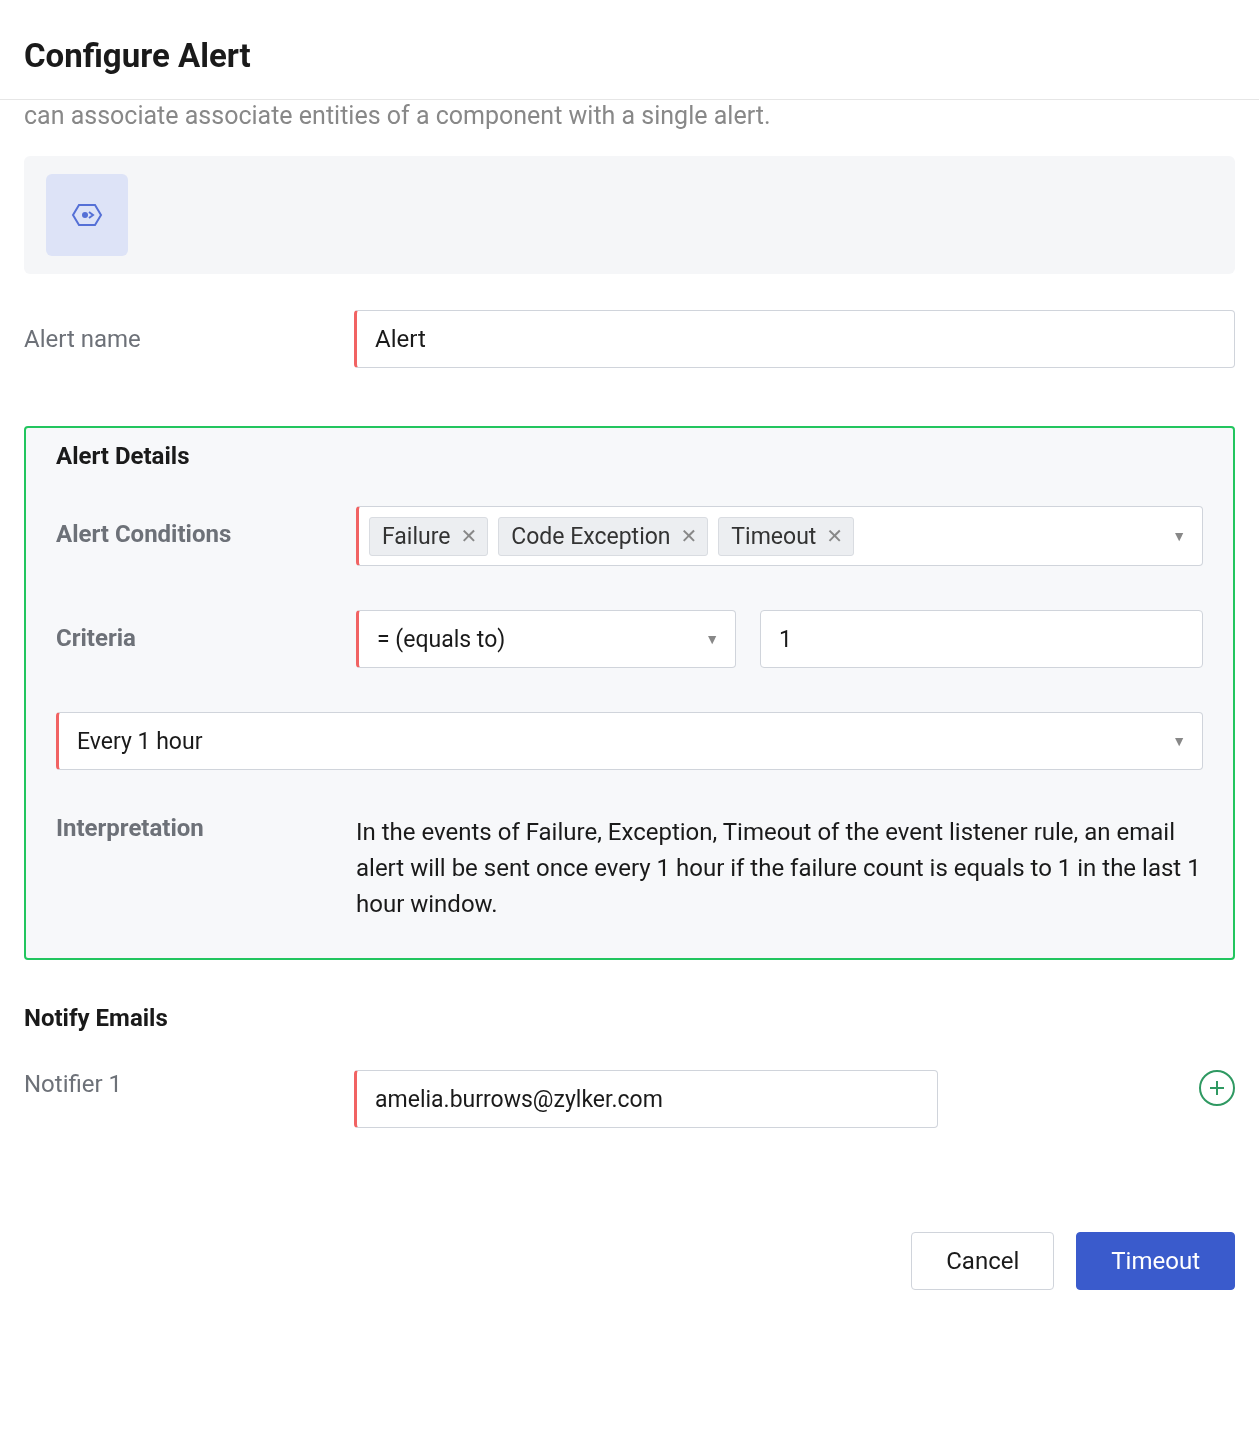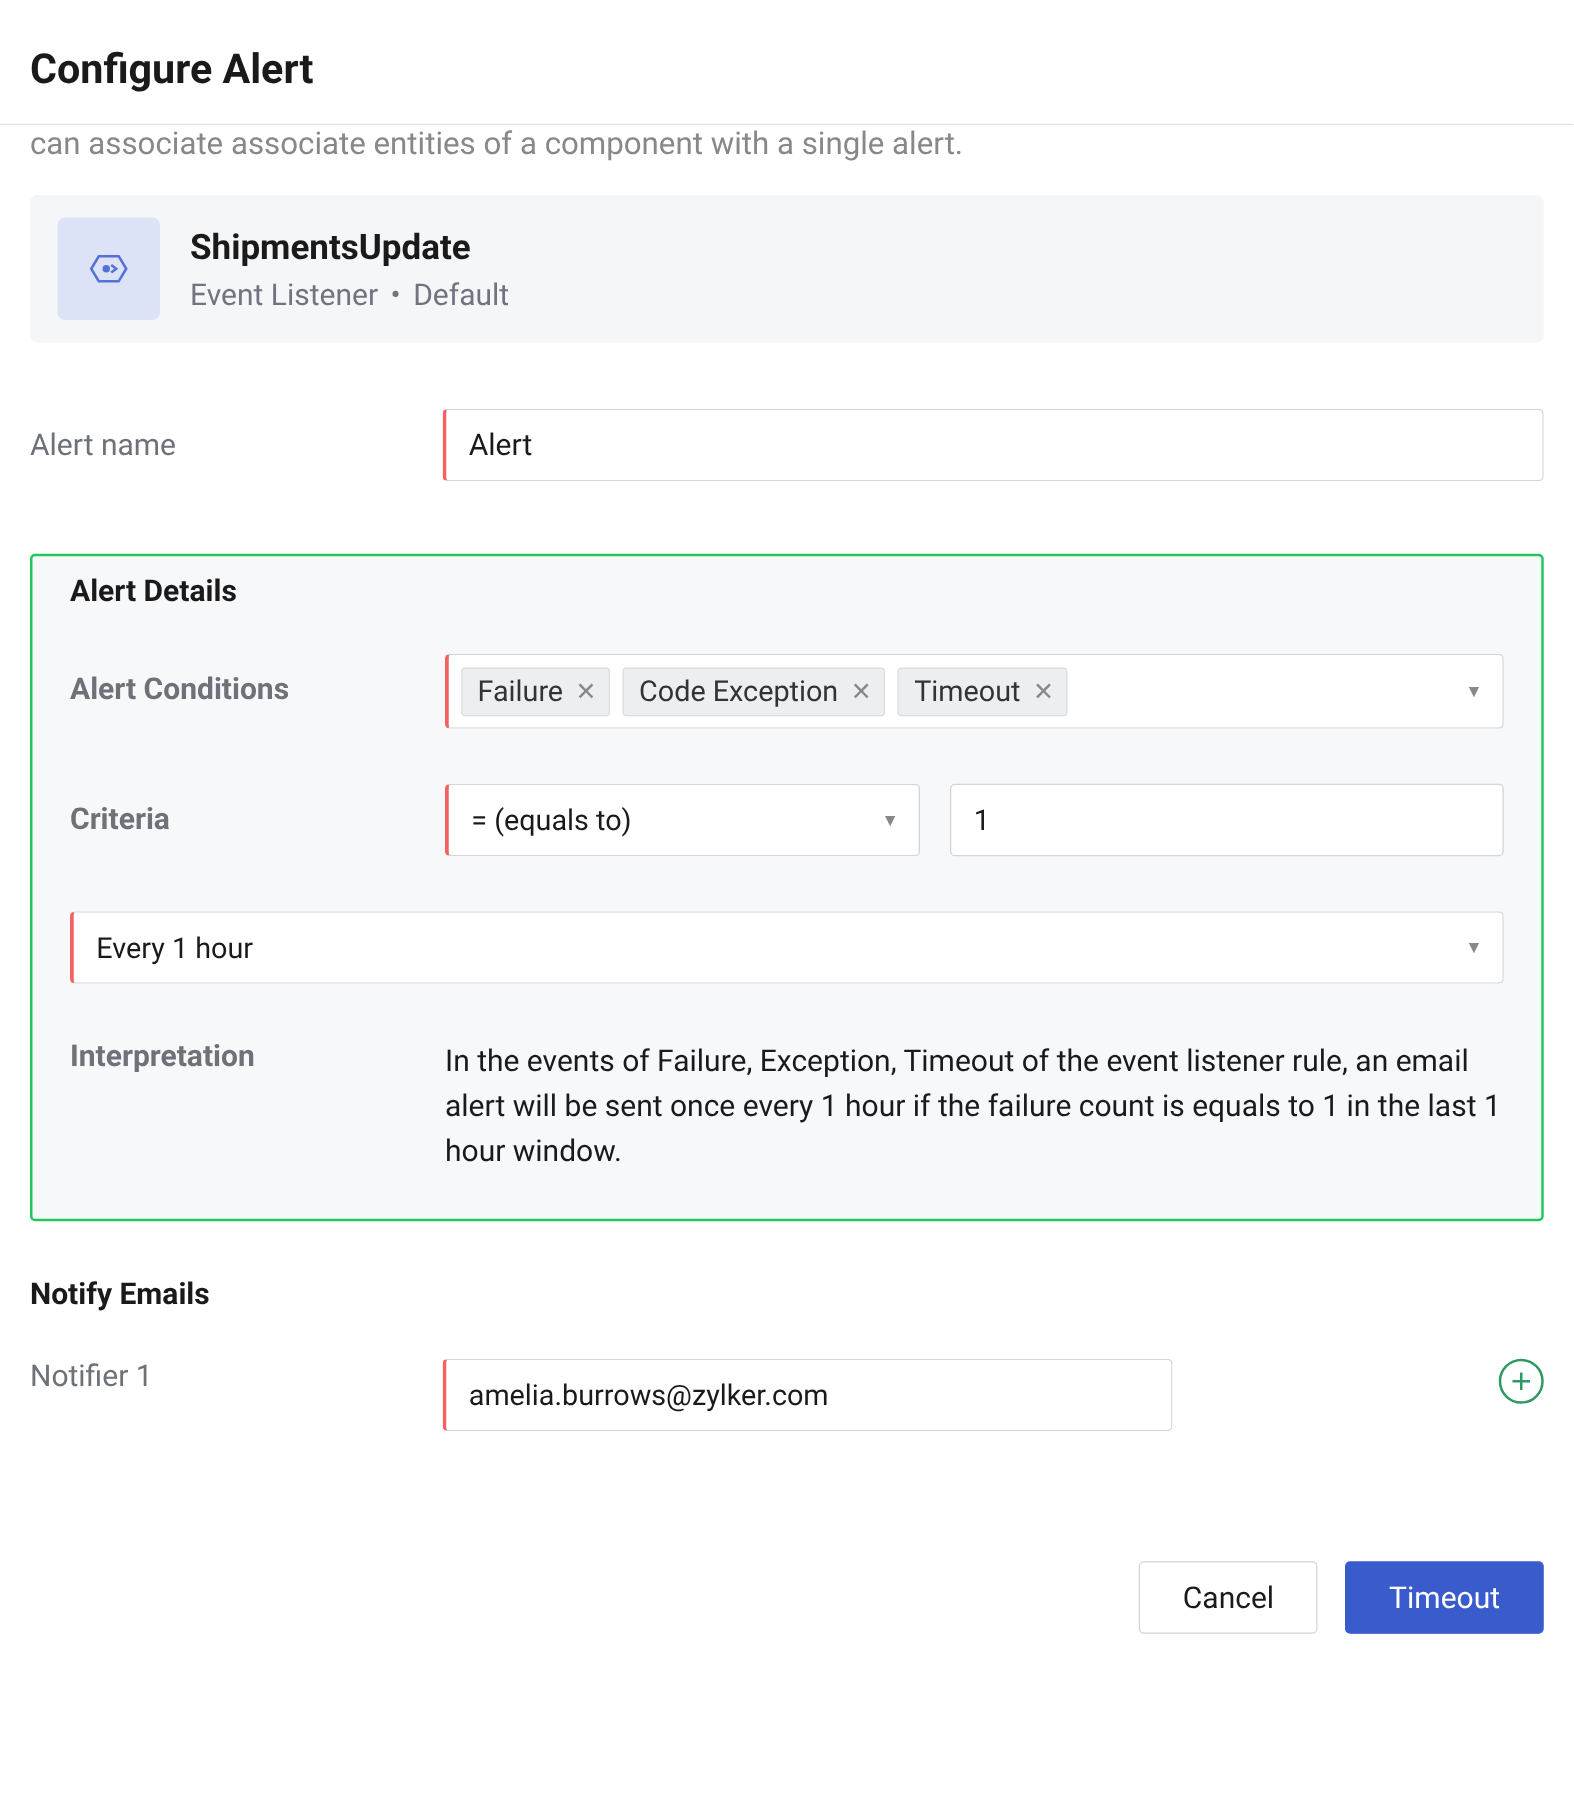--- a/index.html
+++ b/index.html
@@ -68,21 +68,21 @@
       align-items: center;
       gap: 10px;
     }
     .dot {
       font-size: 24px;
       color: #6f7580;
     }
     .form-row {
       display: flex;
       align-items: center;
-      margin-top: 53px;
+      margin-top: 36px;
       gap: 0;
       justify-content: flex-end;
     }
     .form-label {
       width: 330px;
       font-size: 24px;
       color: #6d7178;
       flex-shrink: 0;
     }
     .form-control-wrap {
@@ -299,28 +299,20 @@
 <div class="content">
   <div class="top-text">can associate associate entities of a component with a single alert.</div>
 
   <div class="component-card">
     <div class="component-icon">
       <svg viewBox="0 0 40 40" fill="none" stroke="#5570d6" stroke-width="2">
         <polygon points="12,10 28,10 34,20 28,30 12,30 6,20"></polygon>
         <circle cx="18" cy="20" r="3" fill="#5570d6" stroke="none"></circle>
         <path d="M22 17 L26 20 L22 23" stroke="#5570d6" stroke-width="2" fill="none"></path>
       </svg>
-    </div>
-    <div class="component-info">
-      <div class="title">ShipmentsUpdate</div>
-      <div class="subtitle">
-        <span>Event Listener</span>
-        <span class="dot">•</span>
-        <span>Default</span>
-      </div>
     </div>
   </div>
 
   <div class="form-row">
     <div class="form-label">Alert name</div>
     <div class="form-control-wrap">
       <input type="text" class="text-input" value="Alert" style="">
     </div>
   </div>
 

